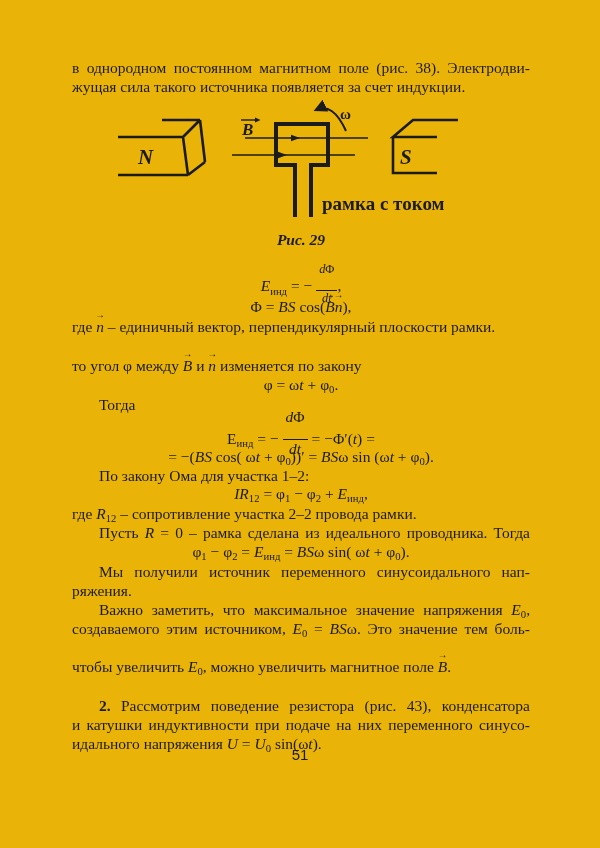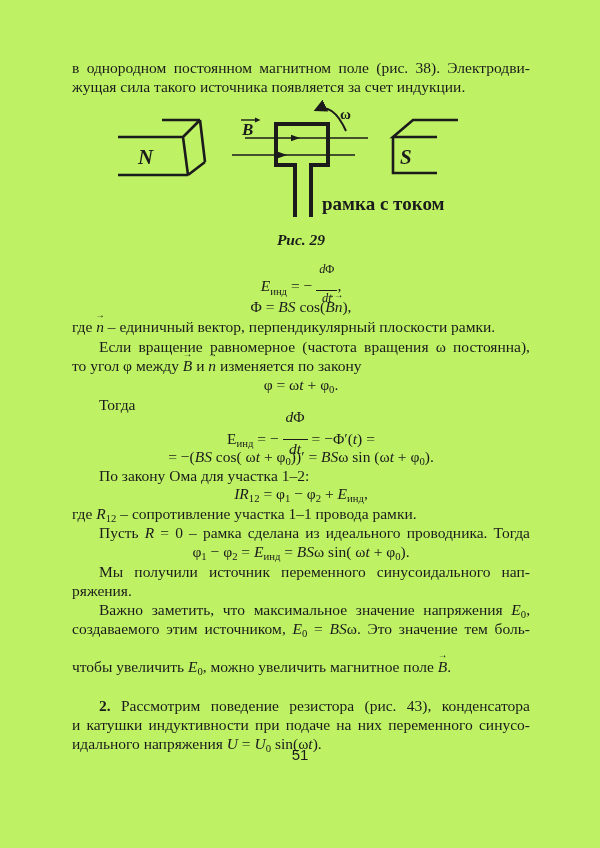--- a/index.html
+++ b/index.html
@@ -1,17 +1,17 @@
 <!DOCTYPE html>
 <html><head>
 <meta charset="utf-8">
 <style>
   html,body{margin:0;padding:0;background:#ffffff;}
   .page{
-    position:relative;width:600px;height:848px;background:#bef264;
+    position:relative;width:600px;height:848px;background:#eab308;
     font-family:"Liberation Serif","DejaVu Serif",serif;
     font-size:15.5px;color:#1b1b1b;overflow:hidden;
   }
   .ln{position:absolute;left:72px;width:458px;line-height:19px;}
   .ln.ind{text-indent:27px;}
   .ln.just{text-align:justify;text-align-last:justify;}
   .ln.ctr{text-align:center;}
   .mi{font-style:italic;}
   .mb{font-weight:bold;}
   .msub{font-size:69%;vertical-align:-0.32em;line-height:0;}
@@ -65,29 +65,28 @@
     <path d="M 256,31 Q 243,2 226,10" stroke="#1b1b1b" stroke-width="2" fill="none" marker-end="url(#ah)"></path>
     <text x="250" y="19" font-size="15" font-weight="bold" fill="#1b1b1b">ω</text>
   </svg>
 
   <div class="fig-label">рамка с током</div>
   <div class="caption">Рис. 29</div>
 
   <div class="ln ctr" style="top:263px"><span class="mi">E</span><span class="msub">инд</span><span> = − </span><span class="frac small"><span class="fnum"><span class="mi">d</span><span>Φ</span></span><span class="fden"><span class="mi">d</span><span class="mi">t</span></span></span><span>,</span></div>
   <div class="ln ctr" style="top:297px"><span>Φ = </span><span class="mi">BS</span><span> cos(</span><span class="vec">B</span><span class="vec">n</span><span>),</span></div>
   <div class="ln" style="top:317px"><span>где </span><span class="vec">n</span><span> – единичный вектор, перпендикулярный плоскости рамки.</span></div>
-  <div class="ln ind just" style="top:337px"><span>Если вращение равномерное (частота вращения ω постоянна),</span></div>
   <div class="ln" style="top:356px"><span>то угол φ между </span><span class="vec">B</span><span> и </span><span class="vec">n</span><span> изменяется по закону</span></div>
   <div class="ln ctr" style="top:375px"><span>φ = ω</span><span class="mi">t</span><span> + φ</span><span class="msub">0</span><span>.</span></div>
   <div class="ln ind" style="top:395px"><span>Тогда</span></div>
   <div class="ln ctr f3line" style="top:409px"><span>Е</span><span class="msub">инд</span><span> = − </span><span class="frac"><span class="fnum"><span class="mi">d</span><span>Φ</span></span><span class="fden"><span class="mi">d</span><span class="mi">t</span></span></span><span> = −Φ′(</span><span class="mi">t</span><span>) =</span></div>
   <div class="ln ctr" style="top:447px"><span>= −(</span><span class="mi">BS</span><span> cos( ω</span><span class="mi">t</span><span> + φ</span><span class="msub">0</span><span>))′ = </span><span class="mi">BS</span><span>ω sin (ω</span><span class="mi">t</span><span> + φ</span><span class="msub">0</span><span>).</span></div>
   <div class="ln ind" style="top:466px"><span>По закону Ома для участка 1–2:</span></div>
   <div class="ln ctr" style="top:484px"><span class="mi">IR</span><span class="msub">12</span><span> = φ</span><span class="msub">1</span><span> − φ</span><span class="msub">2</span><span> + </span><span class="mi">E</span><span class="msub">инд</span><span>,</span></div>
-  <div class="ln" style="top:504px"><span>где </span><span class="mi">R</span><span class="msub">12</span><span> – сопротивление участка 1–1 провода рамки.</span></div>
+  <div class="ln" style="top:504px"><span>где </span><span class="mi">R</span><span class="msub">12</span><span> – сопротивление участка 2–2 провода рамки.</span></div>
   <div class="ln ind just" style="top:523px"><span>Пусть </span><span class="mi">R</span><span> = 0 – рамка сделана из идеального проводника. Тогда</span></div>
   <div class="ln ctr" style="top:542px"><span>φ</span><span class="msub">1</span><span> − φ</span><span class="msub">2</span><span> = </span><span class="mi">E</span><span class="msub">инд</span><span> = </span><span class="mi">BS</span><span>ω sin( ω</span><span class="mi">t</span><span> + φ</span><span class="msub">0</span><span>).</span></div>
   <div class="ln ind just" style="top:562px"><span>Мы получили источник переменного синусоидального нап-</span></div>
   <div class="ln" style="top:581px"><span>ряжения.</span></div>
   <div class="ln ind just" style="top:600px"><span>Важно заметить, что максимальное значение напряжения </span><span class="mi">E</span><span class="msub">0</span><span>,</span></div>
   <div class="ln just" style="top:619px"><span>создаваемого этим источником, </span><span class="mi">E</span><span class="msub">0</span><span> = </span><span class="mi">BS</span><span>ω. Это значение тем боль-</span></div>
   <div class="ln" style="top:657px"><span>чтобы увеличить </span><span class="mi">E</span><span class="msub">0</span><span>, можно увеличить магнитное поле </span><span class="vec">B</span><span>.</span></div>
   <div class="ln ind just" style="top:696px"><span class="mb">2.</span><span> Рассмотрим поведение резистора (рис. 43), конденсатора</span></div>
   <div class="ln just" style="top:715px"><span>и катушки индуктивности при подаче на них переменного синусо-</span></div>
   <div class="ln" style="top:734px"><span>идального напряжения </span><span class="mi">U</span><span> = </span><span class="mi">U</span><span class="msub">0</span><span> sin(ω</span><span class="mi">t</span><span>).</span></div>

